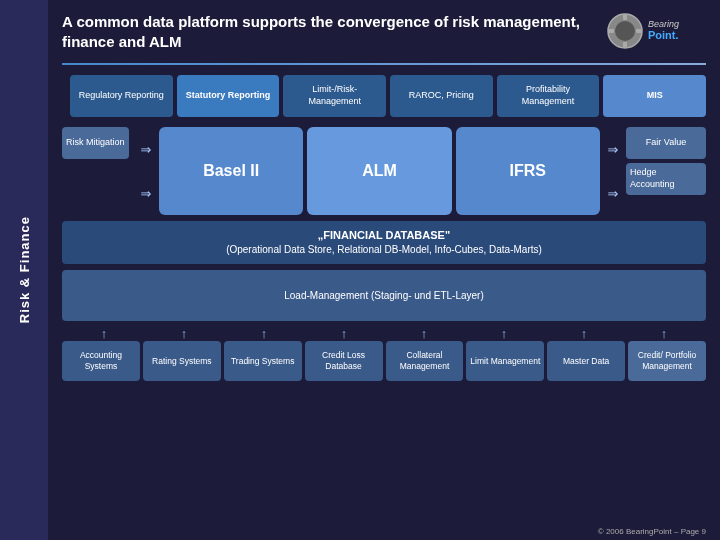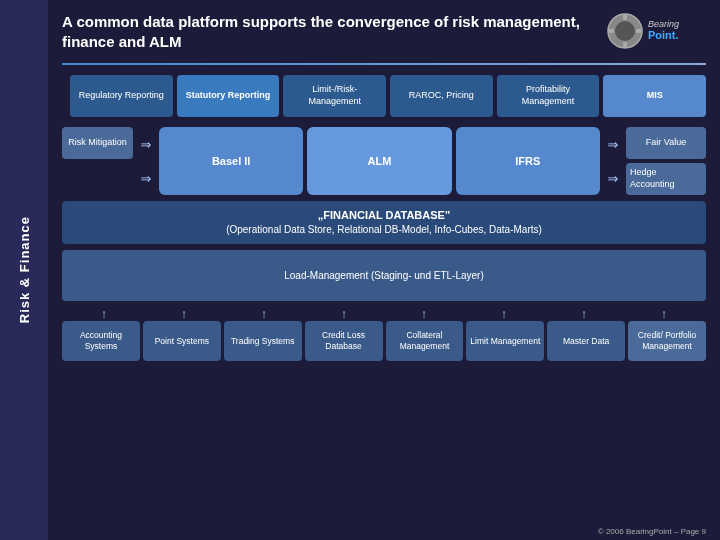--- a/index.html
+++ b/index.html
@@ -110,21 +110,21 @@
     
     .middle-section {
       display: flex;
       gap: 6px;
       margin-bottom: 6px;
     }
 
     
     .left-col {
       display: flex;
-      flex-direction: column;
+      flex-direction: row;
       gap: 4px;
       width: 71px;
     }
     .risk-box {
       background: #4a6a9a;
       border-radius: 4px;
       padding: 5px 4px;
       text-align: center;
       color: white;
       font-size: 9px;
@@ -142,23 +142,23 @@
       flex: 1;
       align-items: center;
     }
     .center-box {
       flex: 1;
       background: #5588cc;
       border-radius: 6px;
       padding: 20px 4px;
       text-align: center;
       color: white;
-      font-size: 11px;
-      font-weight: bold;
-      height: 68px;
+      font-size: 16px;
+      font-weight: bold;
+      height: 88px;
       display: flex;
       align-items: center;
       justify-content: center;
     }
     .center-box.alm { background: #6699dd; }
     .center-box.ifrs { background: #5588cc; }
 
     
     .right-col {
       display: flex;
@@ -379,21 +379,21 @@
       <span class="up-arr">↑</span>
       <span class="up-arr">↑</span>
       <span class="up-arr">↑</span>
     </div>
 
     <div class="bottom-row">
       <div class="bottom-box">
         <span>Accounting Systems</span>
       </div>
       <div class="bottom-box">
-        <span>Point Systems</span>
+        <span>Rating Systems</span>
       </div>
       <div class="bottom-box">
         <span>Trading Systems</span>
       </div>
       <div class="bottom-box">
         <span>Credit Loss Database</span>
       </div>
       <div class="bottom-box">
         <span>Collateral Management</span>
       </div>

